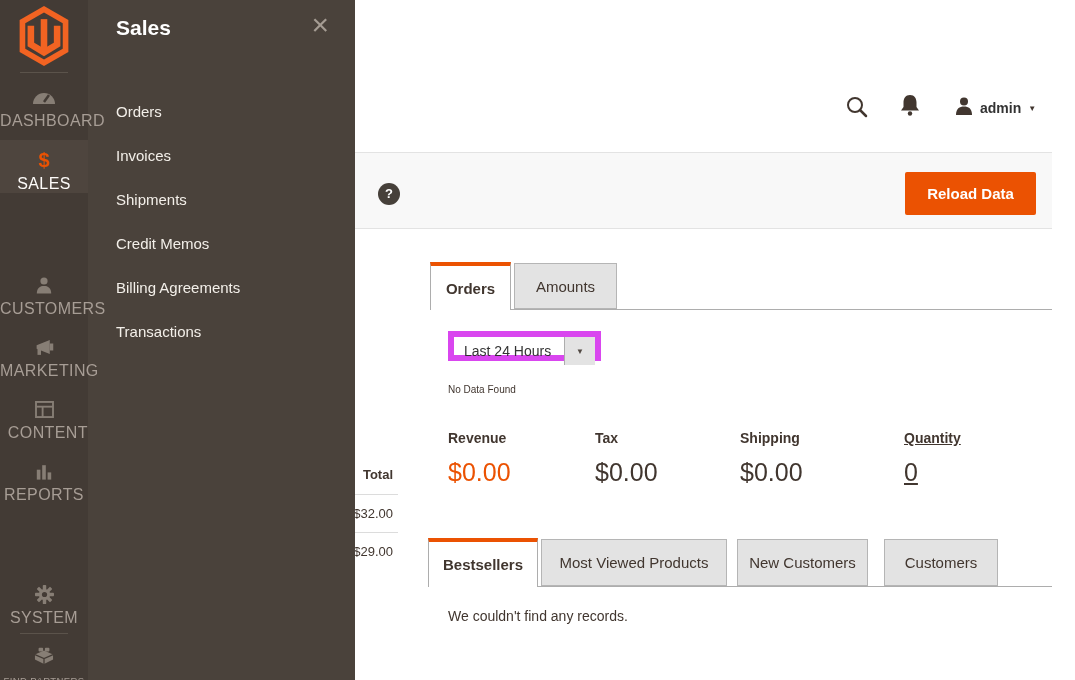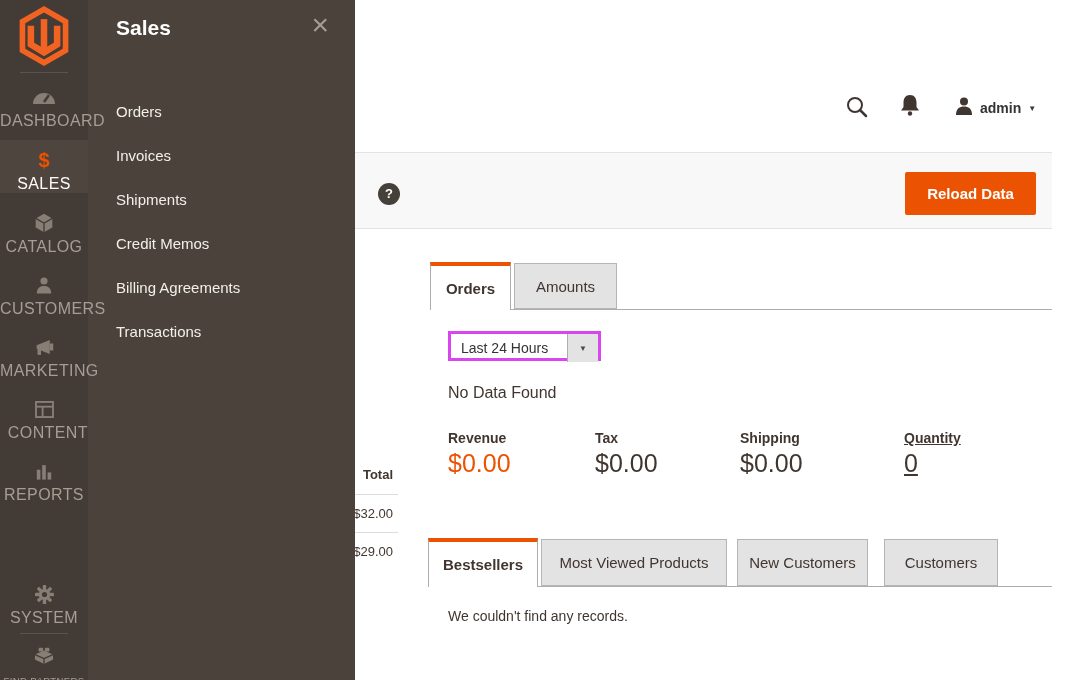--- a/index.html
+++ b/index.html
@@ -40,29 +40,29 @@
     color:#fff; font-size:15px; font-weight:bold; border:none; border-radius:2px; cursor:pointer; z-index:3;
     font-family:"Liberation Sans", sans-serif; }
   
   .strip-line { position:absolute; height:0; border-top:1px solid #adadad; z-index:1; }
   .tab { position:absolute; display:flex; align-items:center; justify-content:center; font-size:15px;
     color:#41362f; cursor:pointer; z-index:2; background:#e3e3e3; border:1px solid #b5b5b5; }
   .tab.active { background:#fff; border:1px solid #adadad; border-bottom:none; border-top:4px solid #eb5202;
     font-weight:bold; z-index:3; }
   
   .range-select { position:absolute; left:448px; top:331px; width:153px; height:30px; background:#fff;
-    border:3px solid #d946ef; cursor:pointer; z-index:2; }
+    border:6px solid #d946ef; cursor:pointer; z-index:2; }
   .range-select .val { position:absolute; left:10px; top:0; line-height:28px; font-size:14px; color:#333; }
   .range-select .caret-box { position:absolute; right:0; top:0; width:31px; height:28px; background:#e3e3e3;
     border-left:1px solid #adadad; display:flex; align-items:center; justify-content:center; }
   .range-select .caret-box .caret { color:#514943; }
   
-  .no-data { position:absolute; left:448px; top:384px; font-size:16px; color:#41362f; z-index:2; }
+  .no-data { position:absolute; left:448px; top:384px; font-size:10px; color:#41362f; z-index:2; }
   .stat { position:absolute; top:430px; z-index:2; }
-  .stat .s-label { font-size:14px; font-weight:bold; color:#41362f; margin-bottom:3px; }
+  .stat .s-label { font-size:14px; font-weight:bold; color:#41362f; margin-bottom:12px; }
   .stat .s-value { font-size:25px; color:#41362f; }
   .stat.accent .s-value { color:#eb5202; }
   .no-records { position:absolute; left:448px; top:608px; font-size:14px; color:#41362f; z-index:2; }
   
   .bg-total { position:absolute; z-index:5; }
   .bg-total .cell { position:absolute; width:118px; text-align:right; padding-right:5px; font-size:13px; color:#41362f; }
   .bg-total .head { font-weight:bold; }
   .bg-total .rline { position:absolute; left:0; width:118px; border-top:1px solid #dcdcdc; }
 </style>
 </head>
@@ -189,29 +189,20 @@
       <span class="lbl">DASHBOARD</span>
     </div>
 
     <div class="side-item active" style="top:140px; height:53px; padding-top:9px;">
       <span class="ic">
         <span class="dollar-glyph">$</span>
       </span>
       <span class="lbl">SALES</span>
     </div>
 
-    <div class="side-item" style="top:212px;">
-      <span class="ic">
-        <svg width="20" height="20" viewBox="0 0 24 24">
-            <path d="M12 1 L22 6.5 V17.5 L12 23 L2 17.5 V6.5 Z" fill="#877e75"></path>
-            <path d="M2 6.5 L12 12 L22 6.5 M12 12 V23" stroke="#433b35" stroke-width="1.6" fill="none"></path>
-          </svg>
-      </span>
-      <span class="lbl">CATALOG</span>
-    </div>
 
     <div class="side-item" style="top:274px;">
       <span class="ic">
         <svg width="18" height="19" viewBox="0 0 20 20">
             <circle cx="10" cy="5" r="4" fill="#877e75"></circle>
             <path d="M2 19 C2 12.5 5.5 10.5 10 10.5 C14.5 10.5 18 12.5 18 19 Z" fill="#877e75"></path>
           </svg>
       </span>
       <span class="lbl">CUSTOMERS</span>
     </div>

